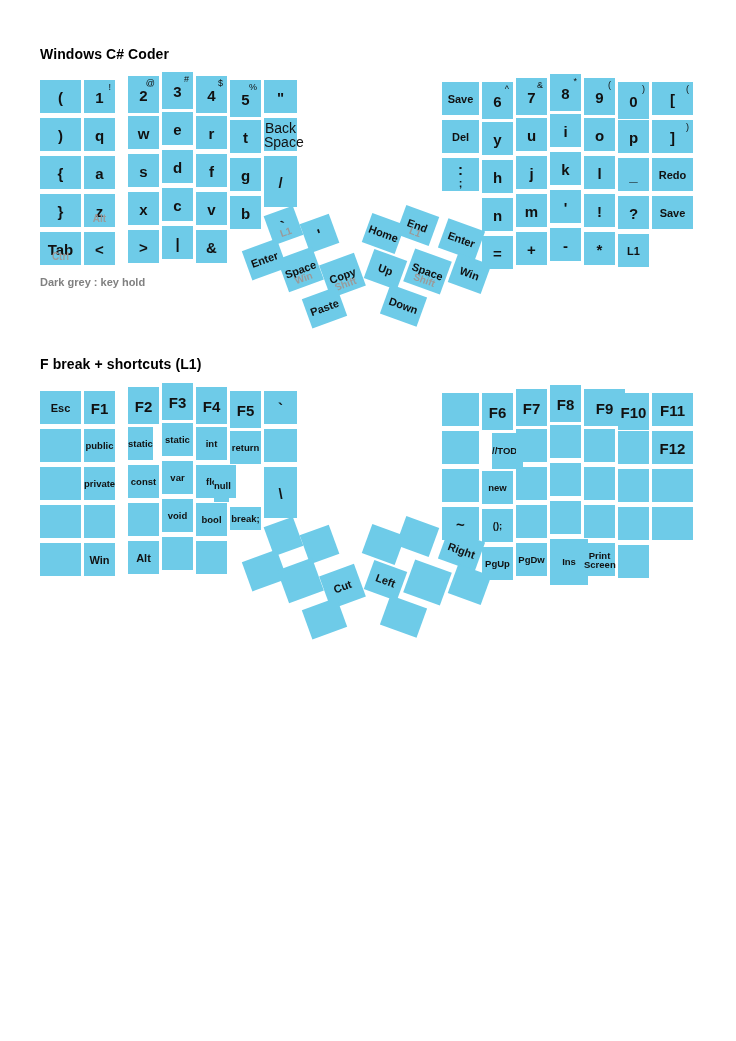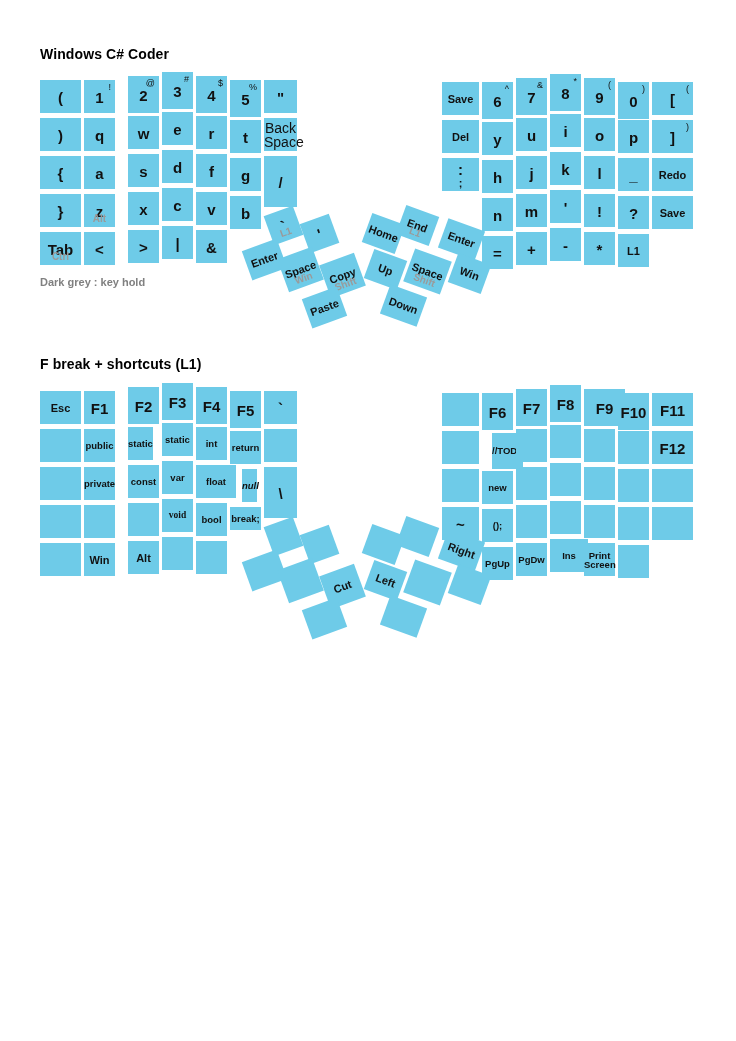--- a/index.html
+++ b/index.html
@@ -359,29 +359,29 @@
     </div>
     <div class="key" style="left: 88px; top: 74px; width: 31px; height: 33px;">
       <span class="lbl c tiny">const</span>
     </div>
     <div class="key" style="left: 122px; top: 70px; width: 31px; height: 33px;">
       <span class="lbl c tiny">var</span>
     </div>
     <div class="key" style="left: 156px; top: 74px; width: 40px; height: 33px;">
       <span class="lbl c tiny">float</span>
     </div>
-    <div class="key" style="left: 202px; top: 78px; width: 15px; height: 33px; font-style: italic;">
+    <div class="key" style="left: 174px; top: 78px; width: 15px; height: 33px;">
       <span class="lbl c tiny">null</span>
     </div>
     <div class="key" style="left: 224px; top: 76px; width: 33px; height: 51px;">
       <span class="lbl c main">\</span>
     </div>
     <div class="key" style="left: 0px; top: 114px; width: 41px; height: 33px;"></div>
     <div class="key" style="left: 44px; top: 114px; width: 31px; height: 33px;"></div>
-    <div class="key" style="left: 122px; top: 108px; width: 31px; height: 33px; font-family: Liberation Serif, serif;">
+    <div class="key" style="left: 122px; top: 108px; width: 31px; height: 33px;">
       <span class="lbl c tiny">void</span>
     </div>
     <div class="key" style="left: 156px; top: 112px; width: 31px; height: 33px;">
       <span class="lbl c tiny">bool</span>
     </div>
     <div class="key" style="left: 190px; top: 116px; width: 31px; height: 23px;">
       <span class="lbl c tiny">break;</span>
     </div>
     <div class="key" style="left: 88px; top: 112px; width: 31px; height: 33px;"></div>
     <div class="key" style="left: 0px; top: 152px; width: 41px; height: 33px;"></div>
@@ -467,20 +467,20 @@
     <div class="key" style="left: 108px; top: 108px; width: 31px; height: 33px;"></div>
     <div class="key" style="left: 142px; top: 112px; width: 31px; height: 33px;"></div>
     <div class="key" style="left: 176px; top: 114px; width: 31px; height: 33px;"></div>
     <div class="key" style="left: 210px; top: 114px; width: 41px; height: 33px;"></div>
     <div class="key" style="left: 40px; top: 154px; width: 31px; height: 33px;">
       <span class="lbl c tiny">PgUp</span>
     </div>
     <div class="key" style="left: 74px; top: 150px; width: 31px; height: 33px;">
       <span class="lbl c tiny">PgDw</span>
     </div>
-    <div class="key" style="left: 108px; top: 146px; width: 31px; height: 33px; padding-left: 38px;">
+    <div class="key" style="left: 108px; top: 146px; width: 31px; height: 46px; padding-left: 38px;">
       <span class="lbl c tiny">Ins</span>
     </div>
     <div class="key" style="left: 142px; top: 150px; width: 31px; height: 33px;">
       <span class="lbl c tiny two-line">Print<br>Screen</span>
     </div>
     <div class="key" style="left: 176px; top: 152px; width: 31px; height: 33px;"></div>
   </div>
 
 </body></html>

